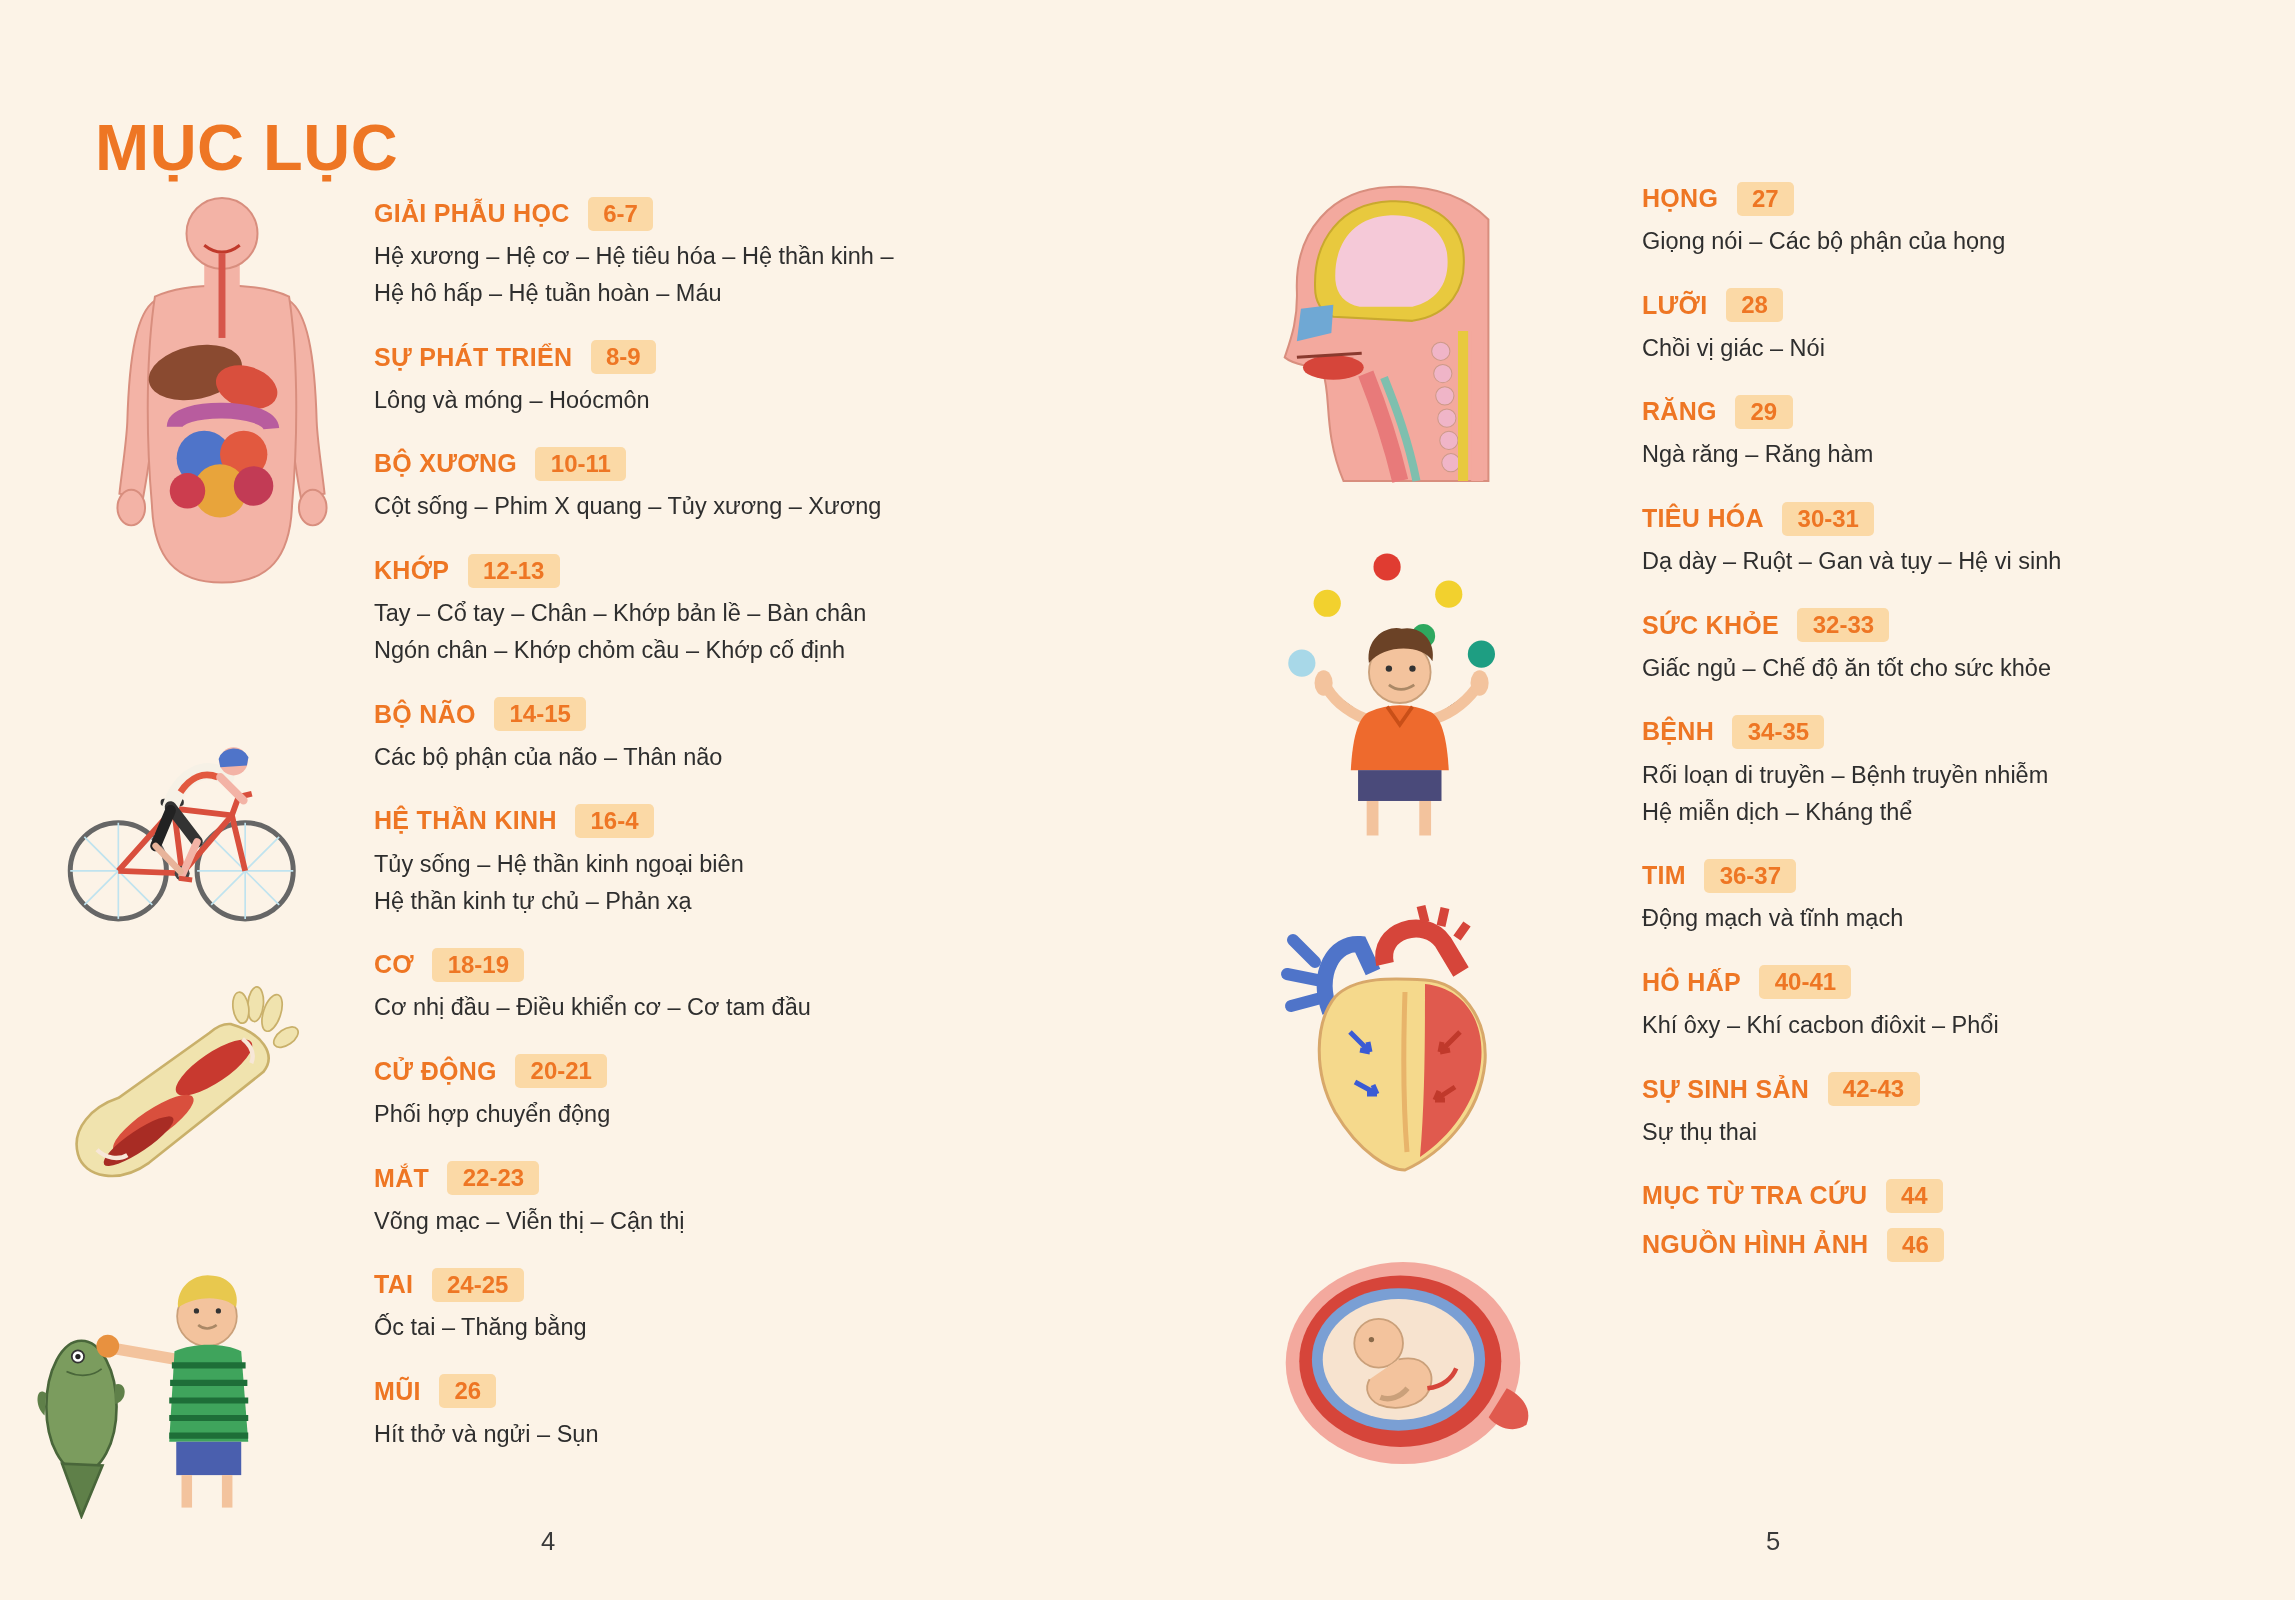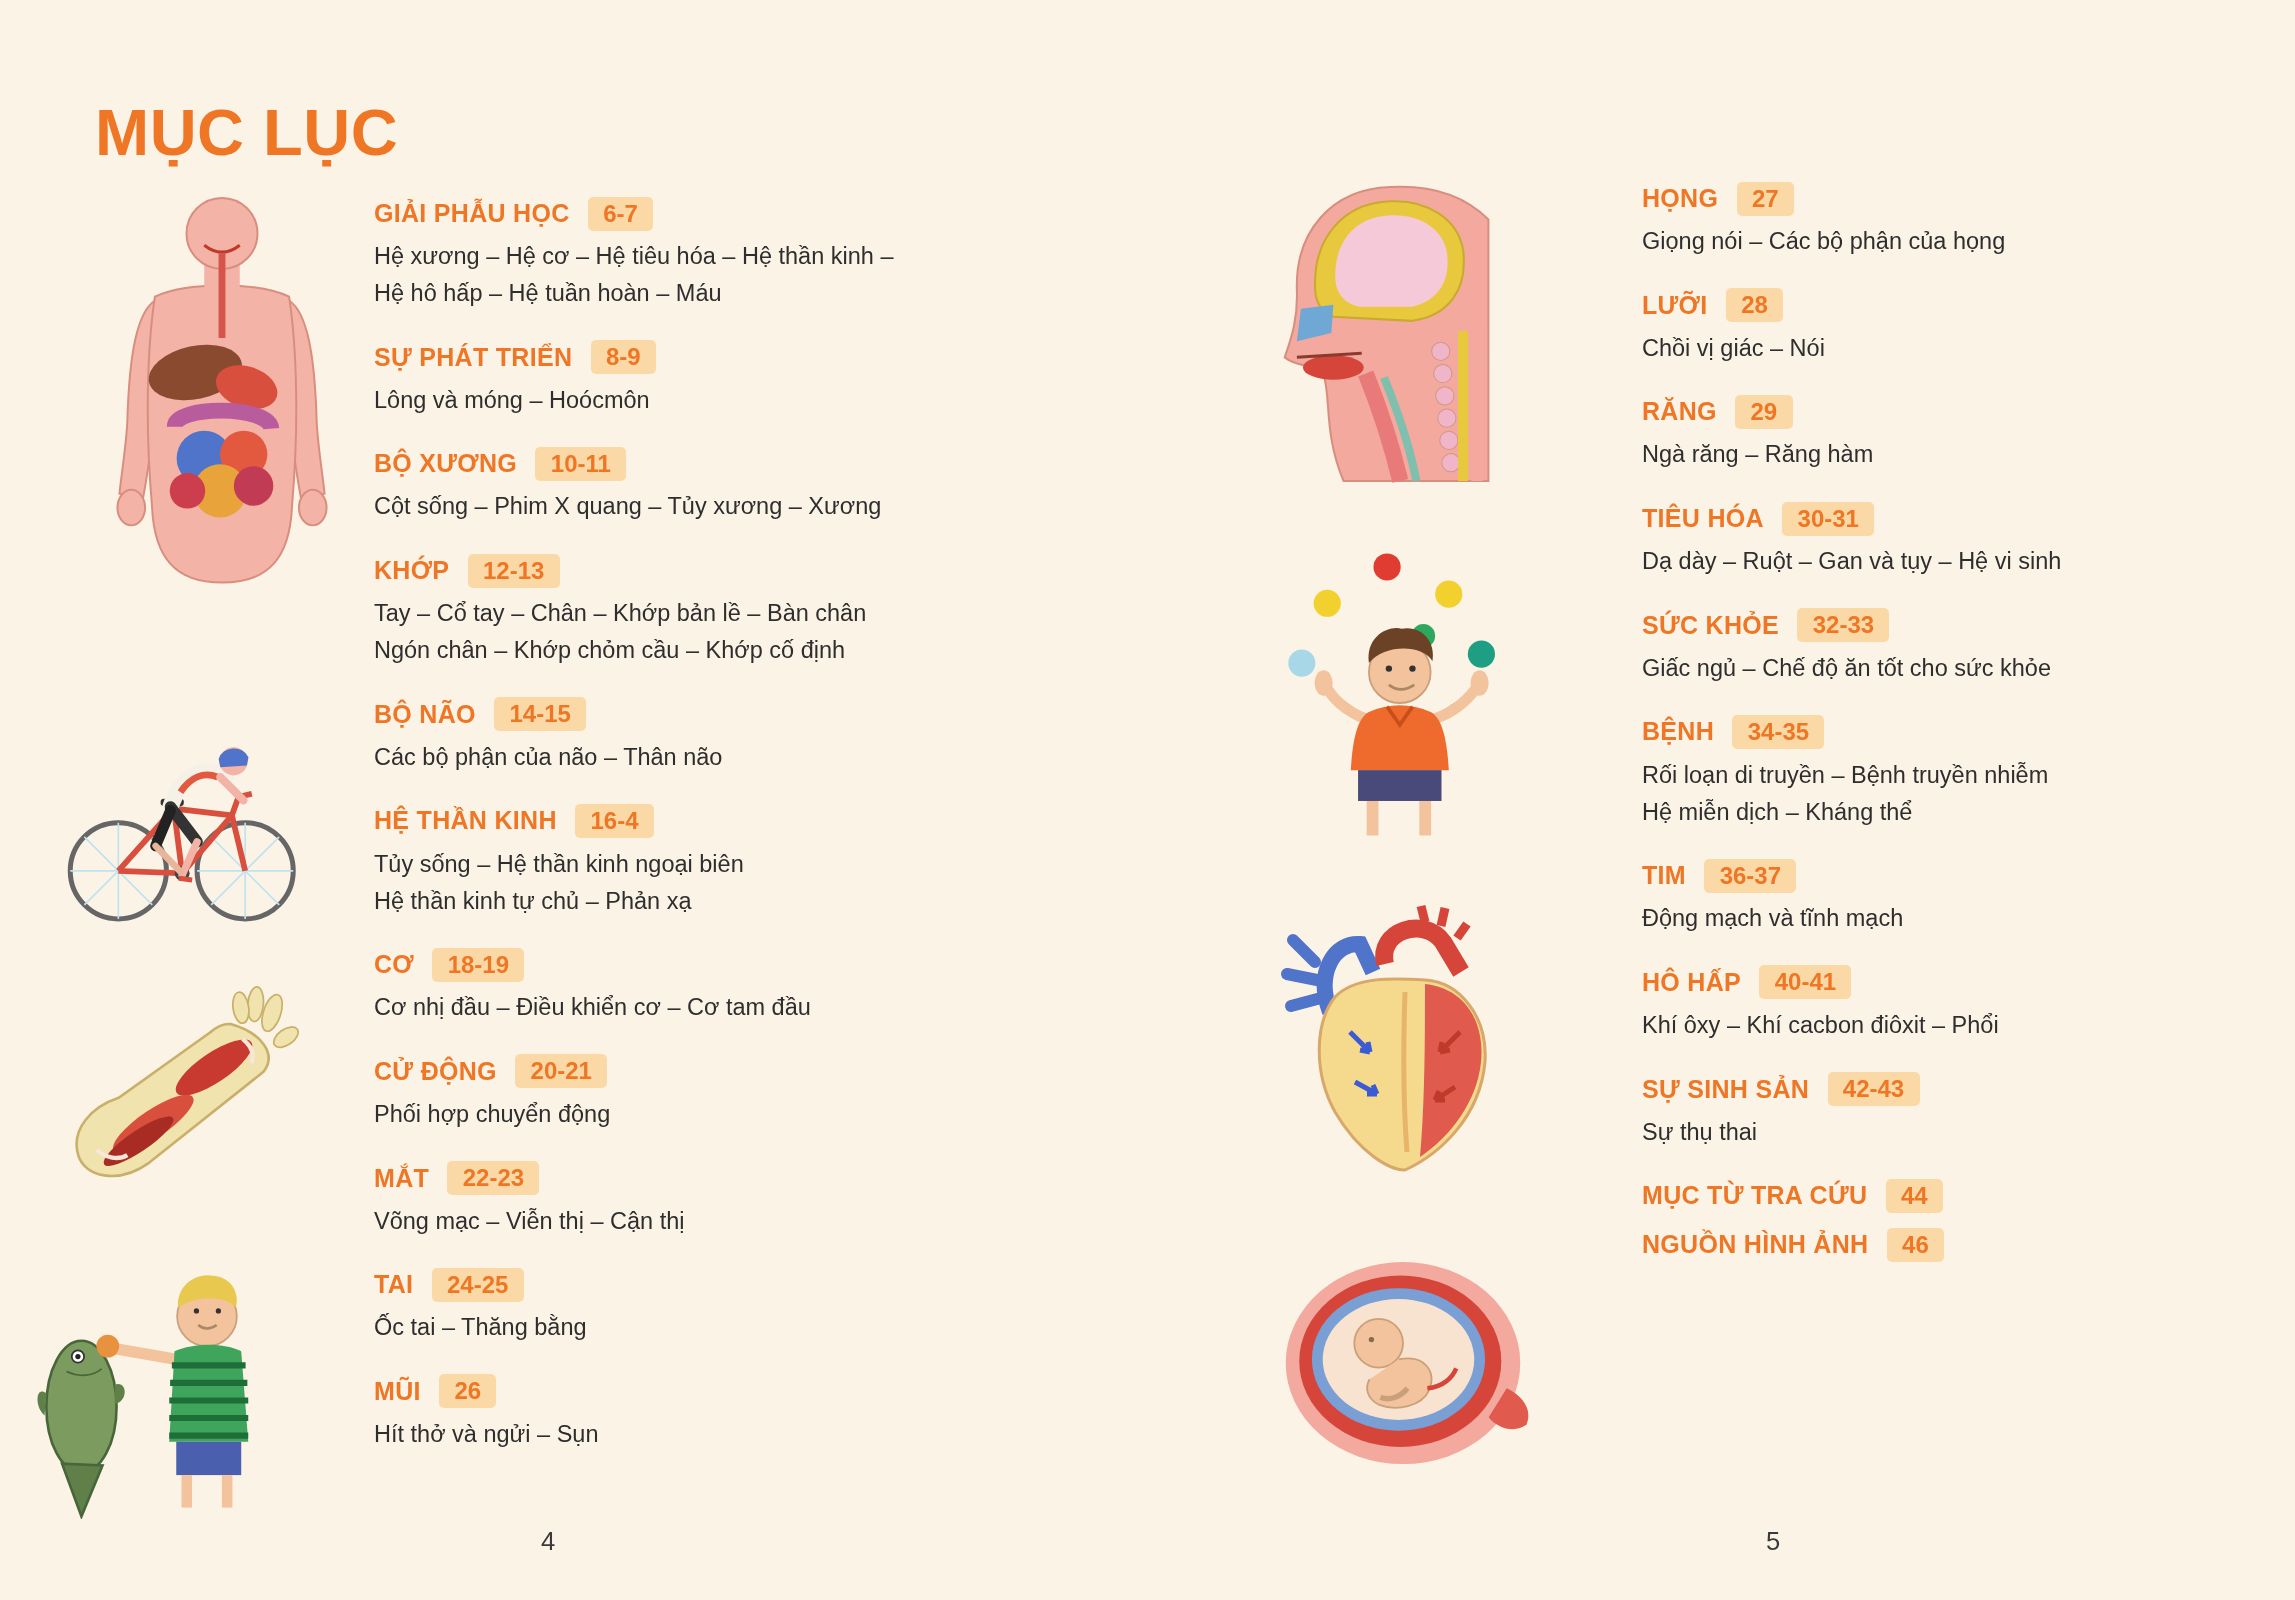--- a/index.html
+++ b/index.html
@@ -8,21 +8,21 @@
     width: 2295px;
     height: 1601px;
     position: relative;
     overflow: hidden;
     background: var(--bg, #fcf3e7);
     font-family: "Liberation Sans", sans-serif;
   }
   .page-title {
     position: absolute;
     left: 95px;
-    top: 51px;
+    top: 66px;
     font-size: 65px;
     font-weight: 800;
     color: var(--accent, #ee7624);
     letter-spacing: 0.5px;
   }
   .text-col { position: absolute; }
   #left-entries  { left: 374px;  top: 195px; width: 660px; }
   #right-entries { left: 1642px; top: 180px; width: 680px; }
   .entry { margin-bottom: 26.6px; }
   .entry.compact { margin-bottom: 12.3px; }

